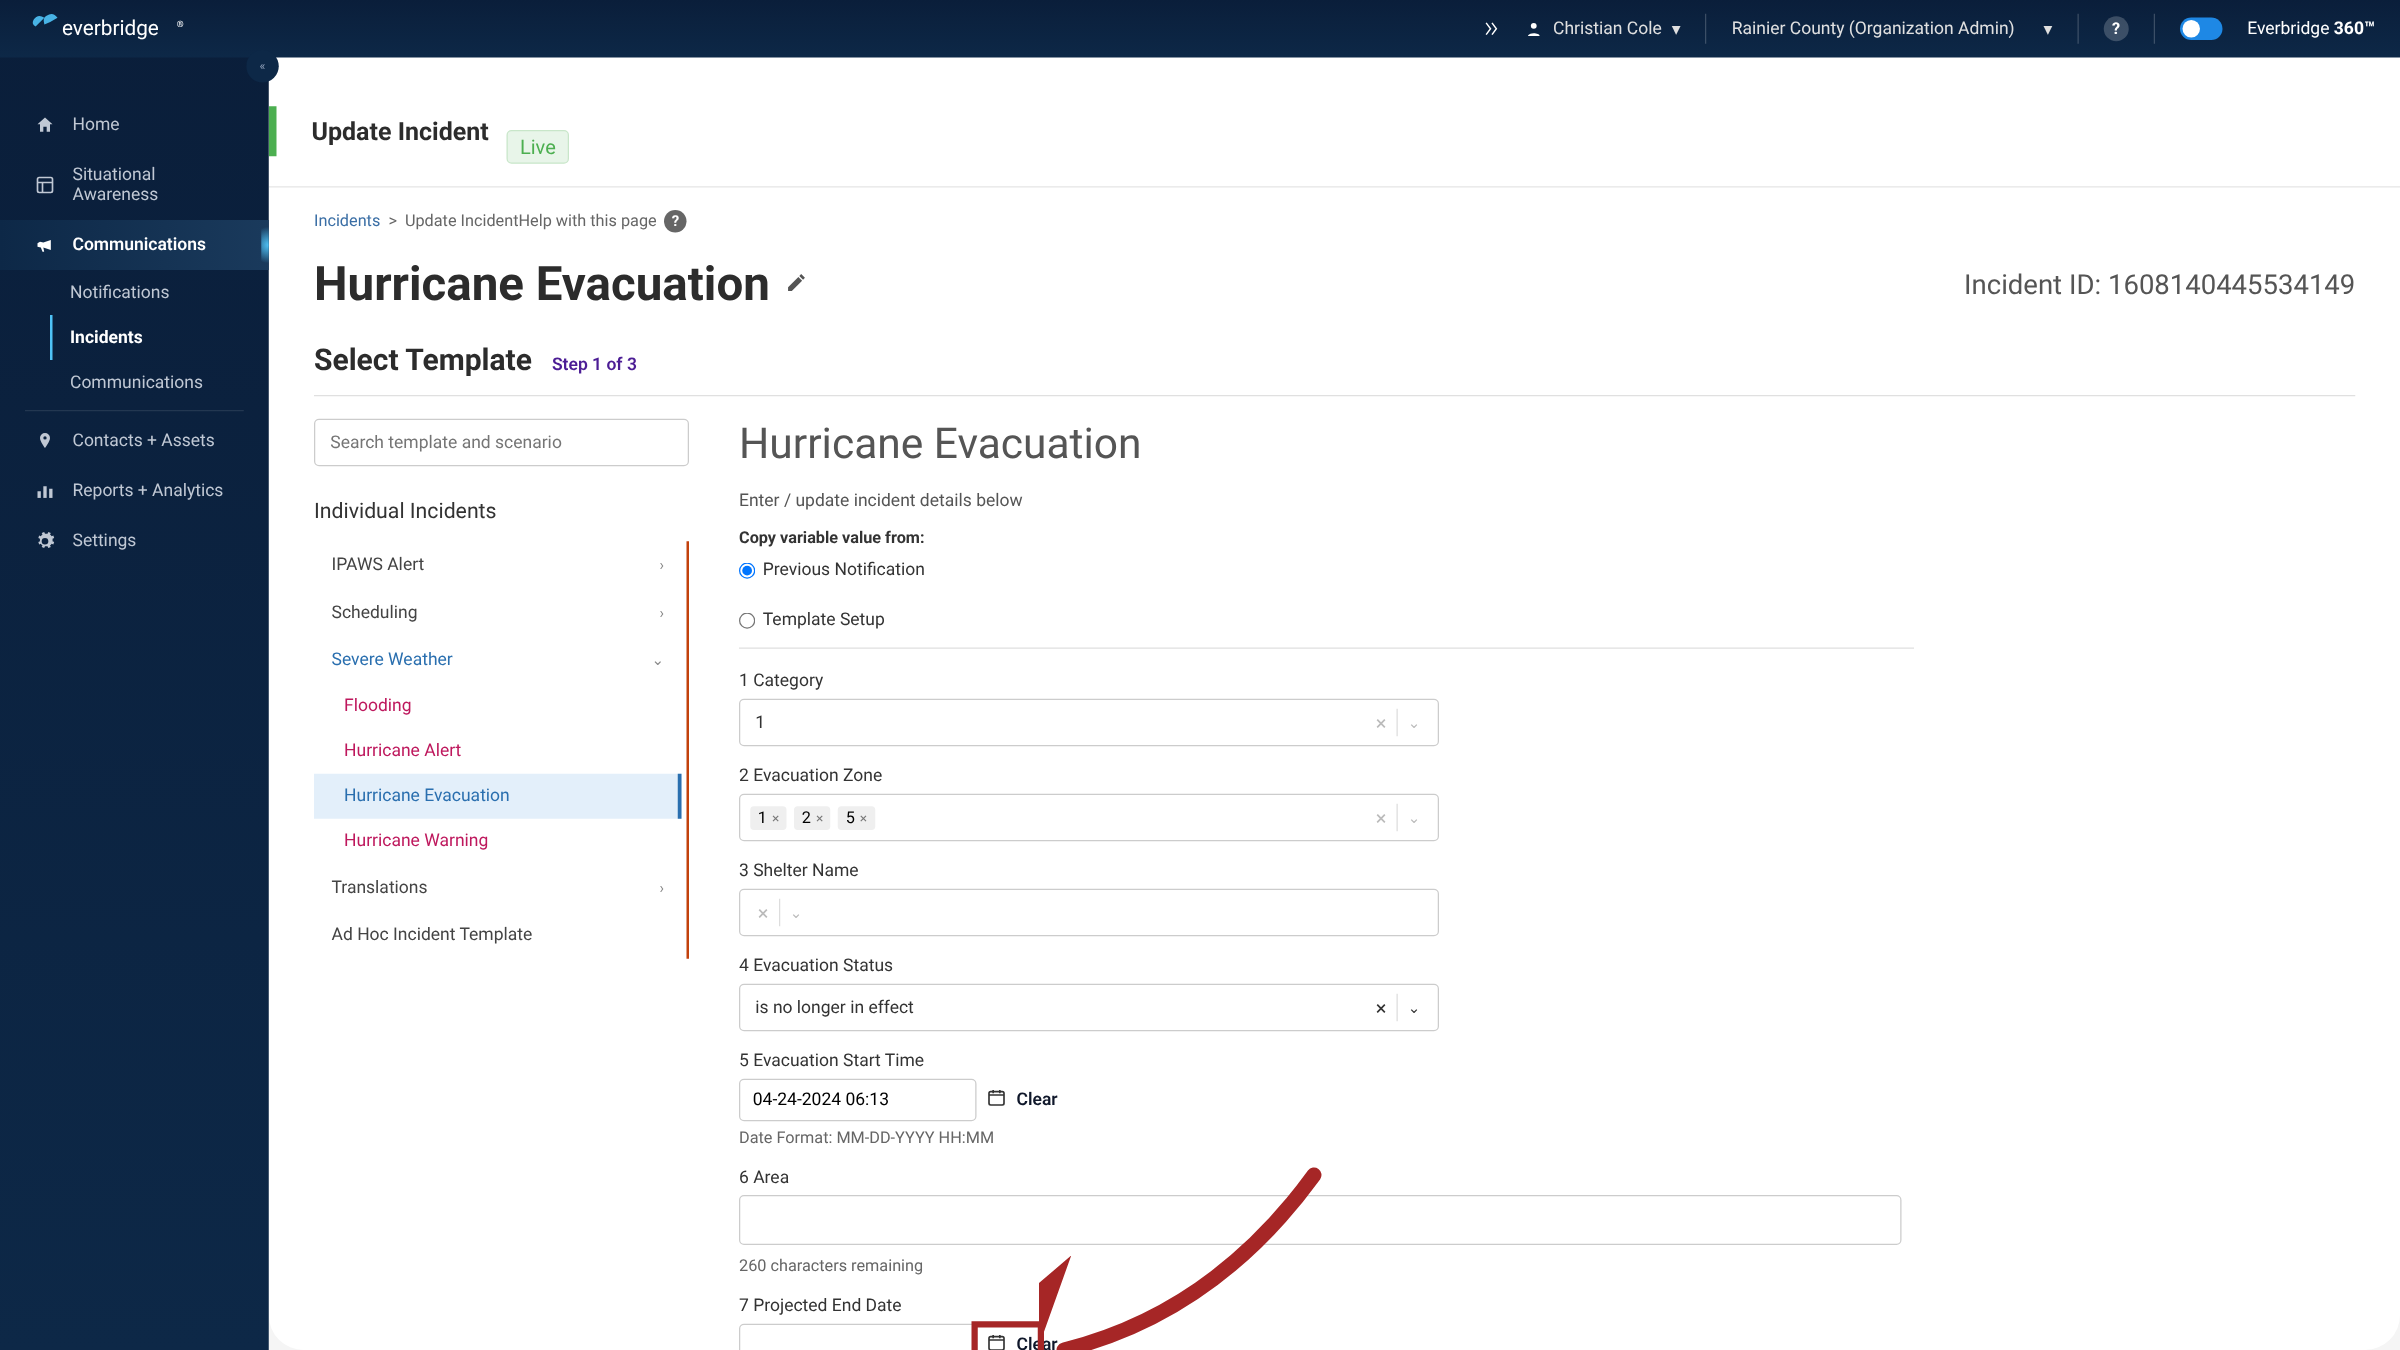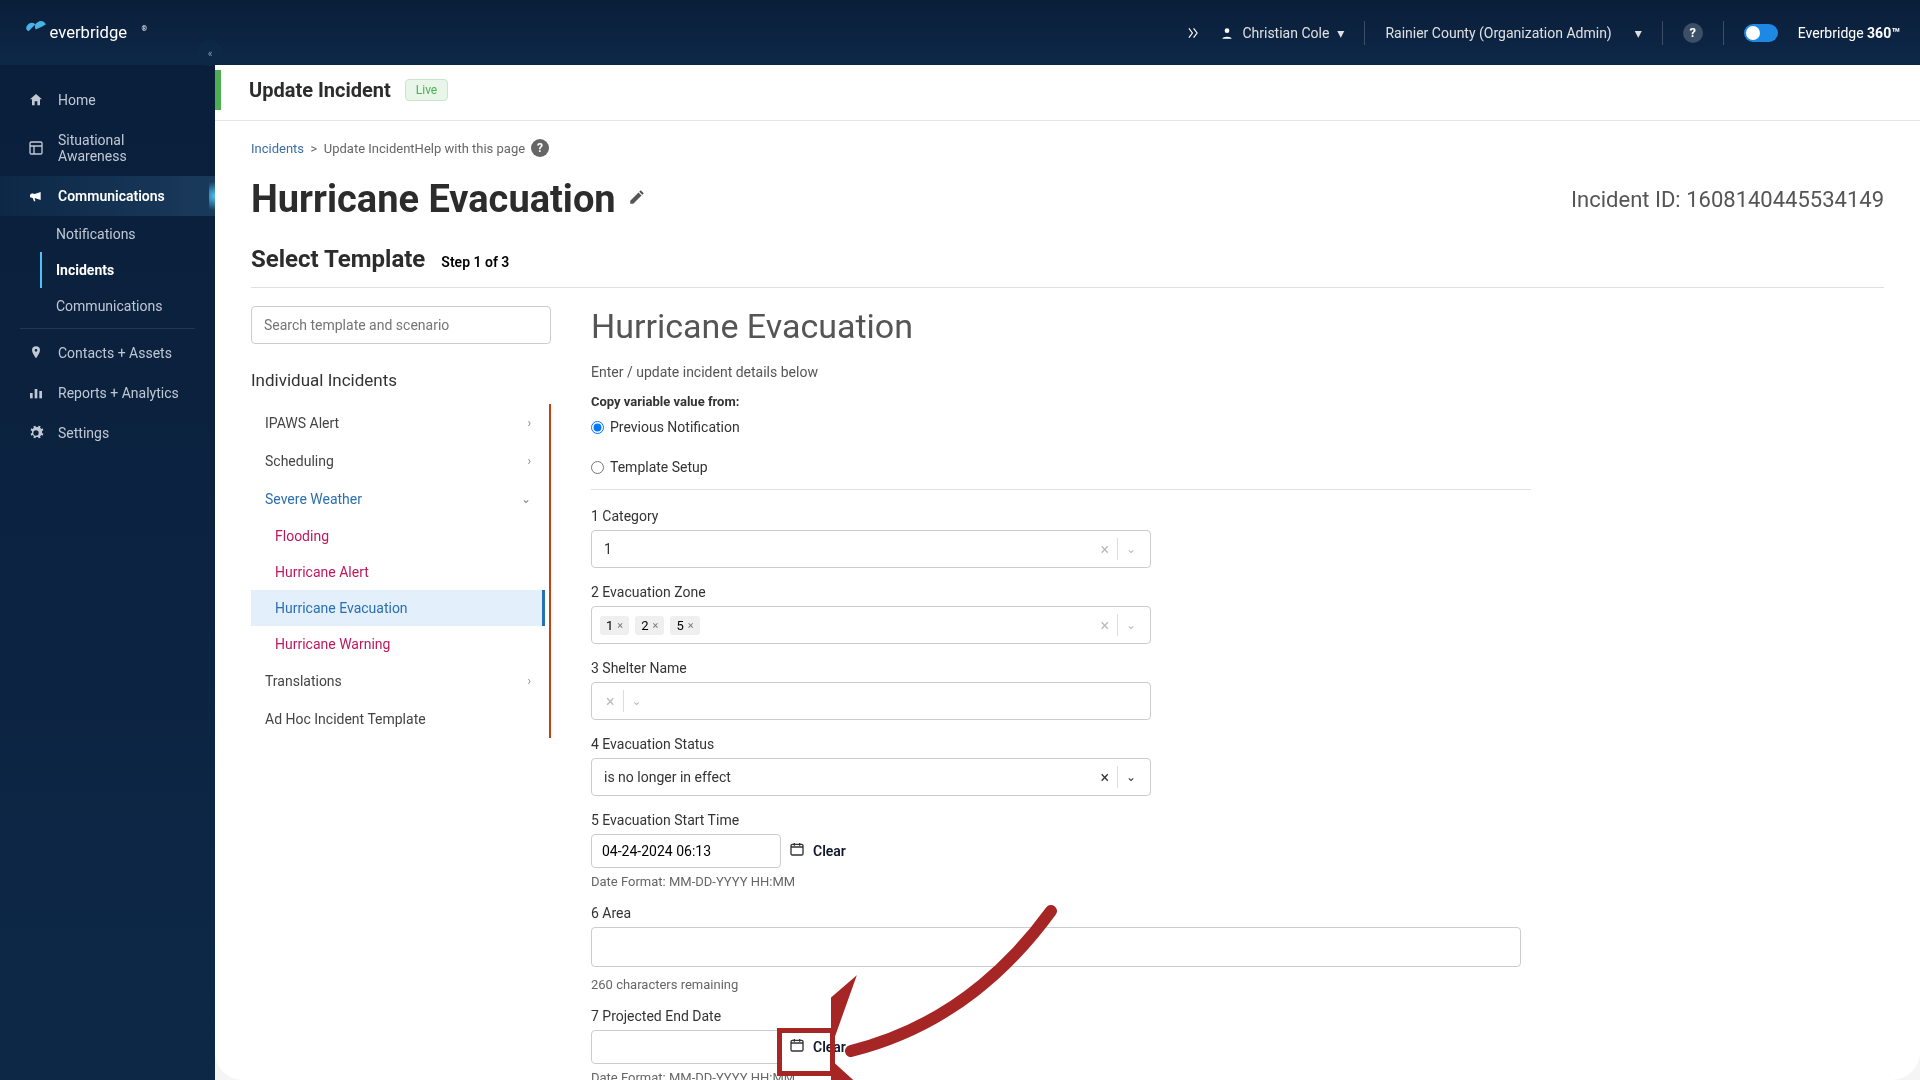--- a/index.html
+++ b/index.html
@@ -1,20 +1,20 @@
 <!DOCTYPE html>
 <html><head>
 <meta charset="utf-8">
 <style>
 * { margin: 0; padding: 0; box-sizing: border-box; font-family: -apple-system, BlinkMacSystemFont, "Segoe UI", Roboto, Helvetica, Arial, sans-serif; }
 body { background: #f5f5f5; width: 1920px; height: 1080px; overflow: hidden; }
 .app { display: flex; height: 100%; }
 
 
-.topbar { position: fixed; top: 0; left: 0; right: 0; height: 65px; background: linear-gradient(180deg, #0a1e3a 0%, #0d2847 100%); display: flex; align-items: center; color: #fff; z-index: 10; }
+.topbar { position: fixed; top: 0; left: 0; right: 0; height: 46px; background: linear-gradient(180deg, #0a1e3a 0%, #0d2847 100%); display: flex; align-items: center; color: #fff; z-index: 10; }
 .logo { display: flex; align-items: center; padding: 0 20px; width: 215px; }
 .logo svg { height: 28px; }
 .topbar-right { margin-left: auto; display: flex; align-items: center; padding-right: 20px; gap: 20px; }
 .topbar-item { display: flex; align-items: center; gap: 8px; font-size: 14px; color: #e0e0e0; cursor: pointer; }
 .topbar-divider { width: 1px; height: 24px; background: rgba(255,255,255,0.2); }
 .help-circle { width: 20px; height: 20px; border-radius: 50%; background: rgba(255,255,255,0.2); display: flex; align-items: center; justify-content: center; font-size: 13px; font-weight: bold; }
 .toggle { width: 34px; height: 18px; background: #1e88e5; border-radius: 10px; position: relative; }
 .toggle::after { content: ''; position: absolute; left: 2px; top: 2px; width: 14px; height: 14px; background: #fff; border-radius: 50%; }
 .brand-label { font-size: 14px; }
 .brand-label b { font-weight: 700; }
@@ -29,36 +29,36 @@
 .nav-sub { padding-left: 56px; }
 .nav-sub .nav-item { padding: 10px 0 10px 0; }
 .nav-sub .nav-item.active-sub { color: #fff; font-weight: 700; border-left: 2px solid #4fc3f7; margin-left: -16px; padding-left: 14px; }
 .sidebar hr { border: none; border-top: 1px solid rgba(255,255,255,0.1); margin: 4px 20px; }
 
 
 .main { flex: 1; padding-top: 60px; background: #fff; overflow-y: auto; position: relative; border-radius: 28px; }
 .page-header-bar { display: flex; align-items: center; padding: 18px 28px; border-bottom: 1px solid #e5e5e5; }
 .page-header-bar .green-accent { position: absolute; left: 0; width: 6px; height: 40px; background: #4caf50; }
 .page-header-title { font-size: 20px; font-weight: 700; color: #2c2c2c; margin-left: 6px; }
-.live-badge { margin-left: 14px; padding: 3px 10px; background: #e8f5e9; color: #4caf50; font-size: 12px; border-radius: 4px; border: 1px solid #c8e6c9; }
+.live-badge { margin-left: 14px; padding: 3px 10px; background: #e8f5e9; color: #4caf50; font-size: 16px; border-radius: 4px; border: 1px solid #c8e6c9; margin-top: 26px; }
 
 .content-wrap { padding: 18px 36px 40px; }
 .breadcrumb-row { display: flex; justify-content: flex-start; align-items: center; font-size: 13px; color: #666; }
 .breadcrumb-row .crumbs span.link { color: #3a6ea5; }
 .help-page { color: #666; display: flex; align-items: center; gap: 6px; }
 .help-page .q { width: 18px; height: 18px; border-radius: 50%; background: #666; color: #fff; display: flex; align-items: center; justify-content: center; font-size: 12px; font-weight: bold; }
 
 .title-row { display: flex; justify-content: space-between; align-items: center; margin-top: 20px; }
 .incident-title { font-size: 38px; font-weight: 700; color: #2c2c2c; display: flex; align-items: center; gap: 12px; }
 .edit-icon { font-size: 18px; color: #555; }
 .incident-id { font-size: 22px; color: #555; }
 
 .step-row { margin-top: 24px; display: flex; align-items: baseline; gap: 16px; }
 .step-title { font-size: 24px; font-weight: 700; color: #2c2c2c; }
-.step-label { font-size: 14px; font-weight: 600; color: #000000; }
+.step-label { font-size: 14px; font-weight: 600; color: #4c1d95; }
 
 .divider { border-top: 1px solid #e0e0e0; margin-top: 14px; }
 
 .two-col { display: flex; gap: 40px; margin-top: 18px; }
 .left-col { width: 300px; }
 .right-col { flex: 1; max-width: 940px; }
 
 .search-input { width: 100%; padding: 10px 12px; border: 1px solid #ccc; border-radius: 4px; font-size: 14px; }
 .section-label { margin-top: 26px; font-size: 17px; font-weight: 400; color: #333; }
 .tree { margin-top: 14px; border-right: 2px solid #c2410c; padding-right: 4px; }

